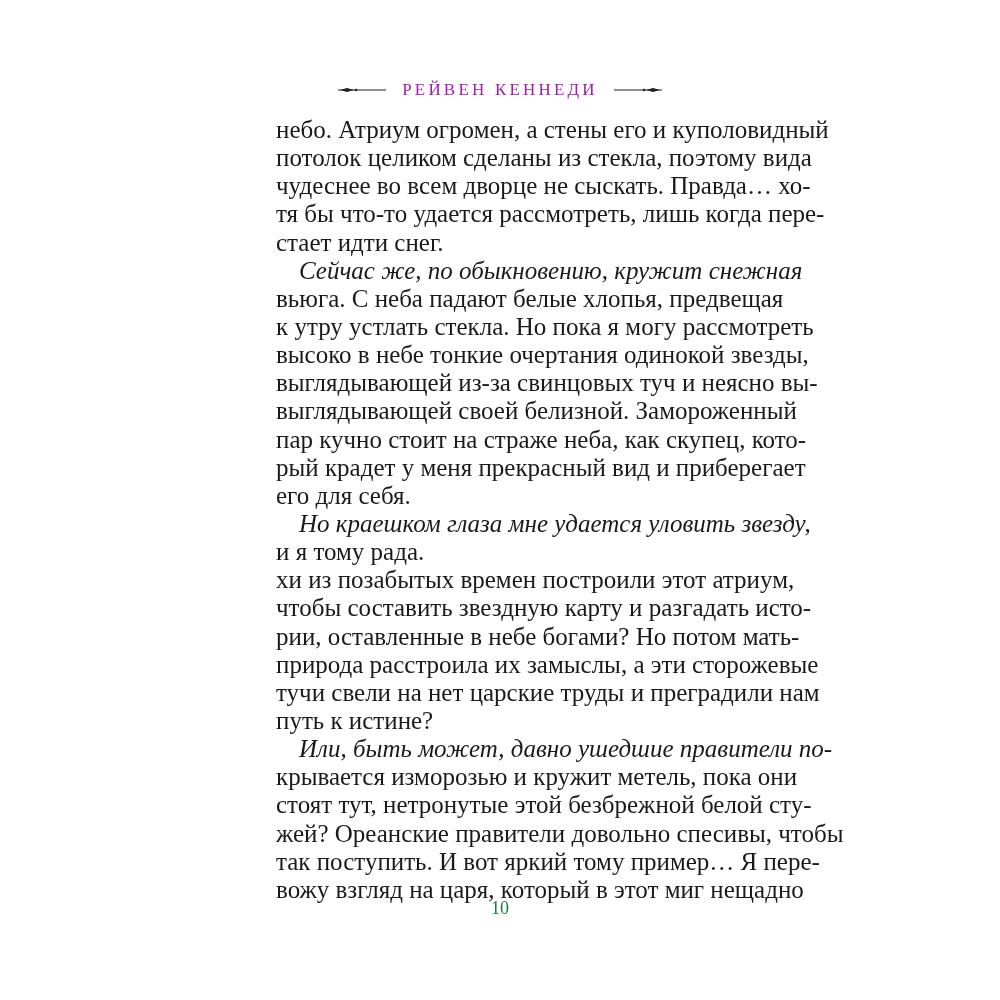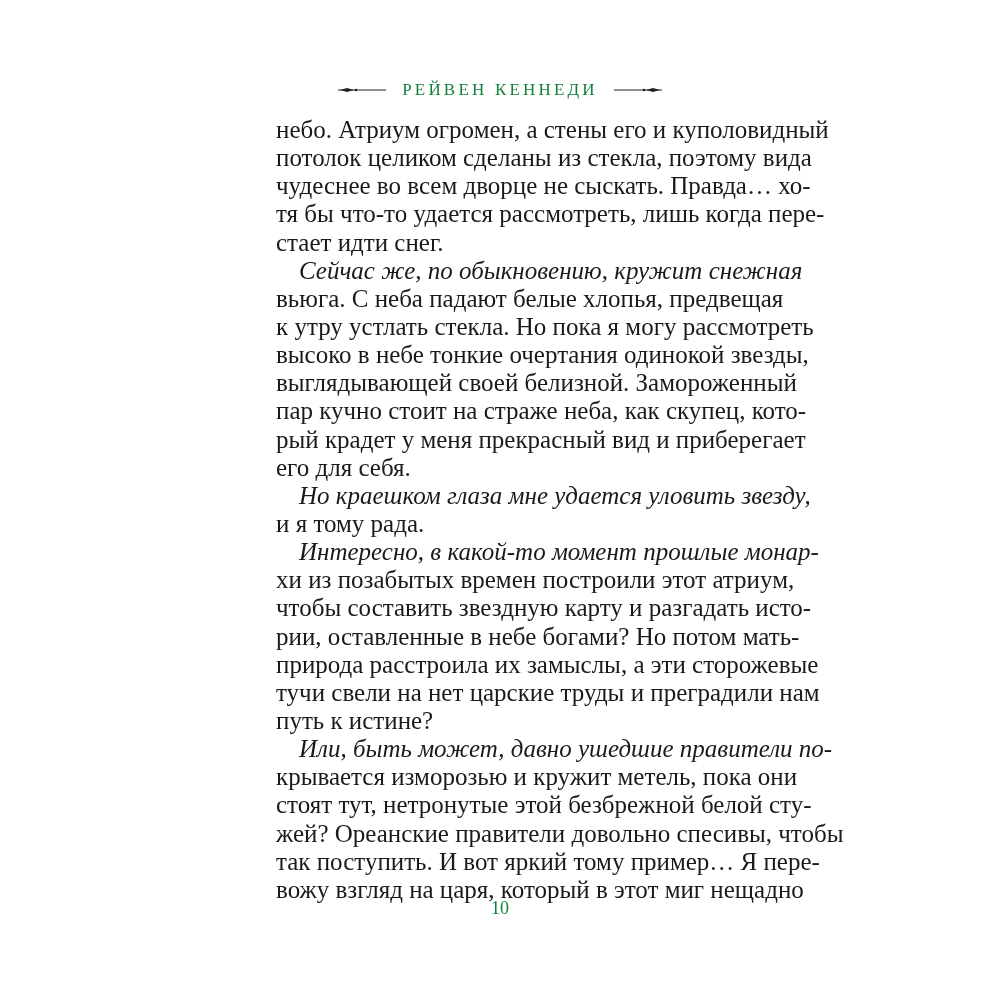--- a/index.html
+++ b/index.html
@@ -6,21 +6,21 @@
     body { width: 1000px; height: 1000px; position: relative; overflow: hidden; }
     .page {
       position: absolute; left: 0; top: 0; width: 1000px; height: 1000px; background: #fff;
       font-family: "Liberation Serif", "DejaVu Serif", serif; color: #1a1a1a;
     }
     .running-head {
       position: absolute; top: 78px; left: 0; width: 1000px; height: 24px;
       display: flex; align-items: center; justify-content: center; gap: 14px;
     }
     .running-head .title {
-      font-size: 17px; letter-spacing: 3.2px; color: #15803d;
+      font-size: 17px; letter-spacing: 3.2px; color: #a21caf;
     }
     .orn { width: 52px; height: 10px; display: block; }
     .body-text {
       position: absolute; left: 276px; top: 116px; width: 431px;
       font-size: 25px; line-height: 28.15px;
     }
     .line {
       display: block; white-space: nowrap; height: 28.15px;
       text-align: justify; text-align-last: justify;
     }
@@ -52,27 +52,27 @@
   <div class="body-text" id="body-text">
       <span class="line">небо. Атриум огромен, а стены его и куполовидный</span>
       <span class="line">потолок целиком сделаны из стекла, поэтому вида</span>
       <span class="line">чудеснее во всем дворце не сыскать. Правда… хо-</span>
       <span class="line">тя бы что-то удается рассмотреть, лишь когда пере-</span>
       <span class="line last">стает идти снег.</span>
       <span class="line indent">Сейчас же, по обыкновению, кружит снежная</span>
       <span class="line">вьюга. С неба падают белые хлопья, предвещая</span>
       <span class="line">к утру устлать стекла. Но пока я могу рассмотреть</span>
       <span class="line">высоко в небе тонкие очертания одинокой звезды,</span>
+      <span class="line">выглядывающей из-за свинцовых туч и неясно вы-</span>
       <span class="line">выглядывающей своей белизной. Замороженный</span>
       <span class="line">пар кучно стоит на страже неба, как скупец, кото-</span>
       <span class="line">рый крадет у меня прекрасный вид и приберегает</span>
       <span class="line last">его для себя.</span>
       <span class="line indent">Но краешком глаза мне удается уловить звезду,</span>
       <span class="line last">и я тому рада.</span>
-      <span class="line indent">Интересно, в какой-то момент прошлые монар-</span>
       <span class="line">хи из позабытых времен построили этот атриум,</span>
       <span class="line">чтобы составить звездную карту и разгадать исто-</span>
       <span class="line">рии, оставленные в небе богами? Но потом мать-</span>
       <span class="line">природа расстроила их замыслы, а эти сторожевые</span>
       <span class="line">тучи свели на нет царские труды и преградили нам</span>
       <span class="line last">путь к истине?</span>
       <span class="line indent">Или, быть может, давно ушедшие правители по-</span>
       <span class="line">крывается изморозью и кружит метель, пока они</span>
       <span class="line">стоят тут, нетронутые этой безбрежной белой сту-</span>
       <span class="line">жей? Ореанские правители довольно спесивы, чтобы</span>

